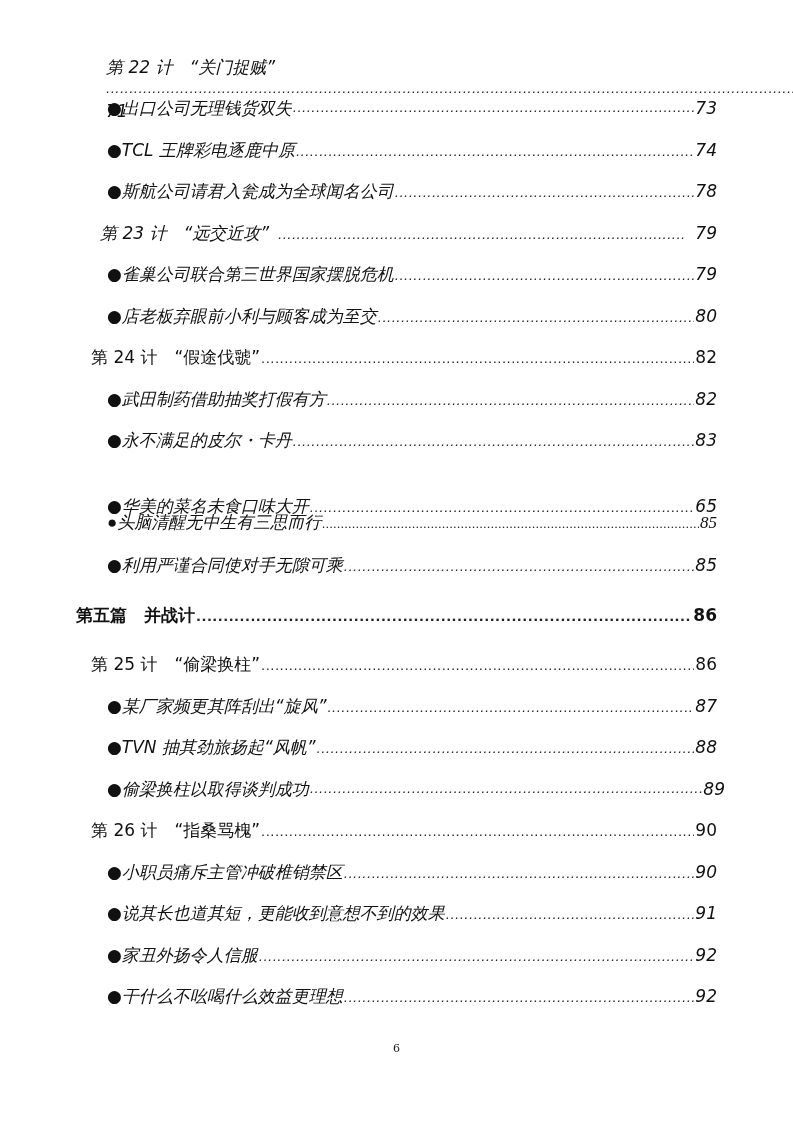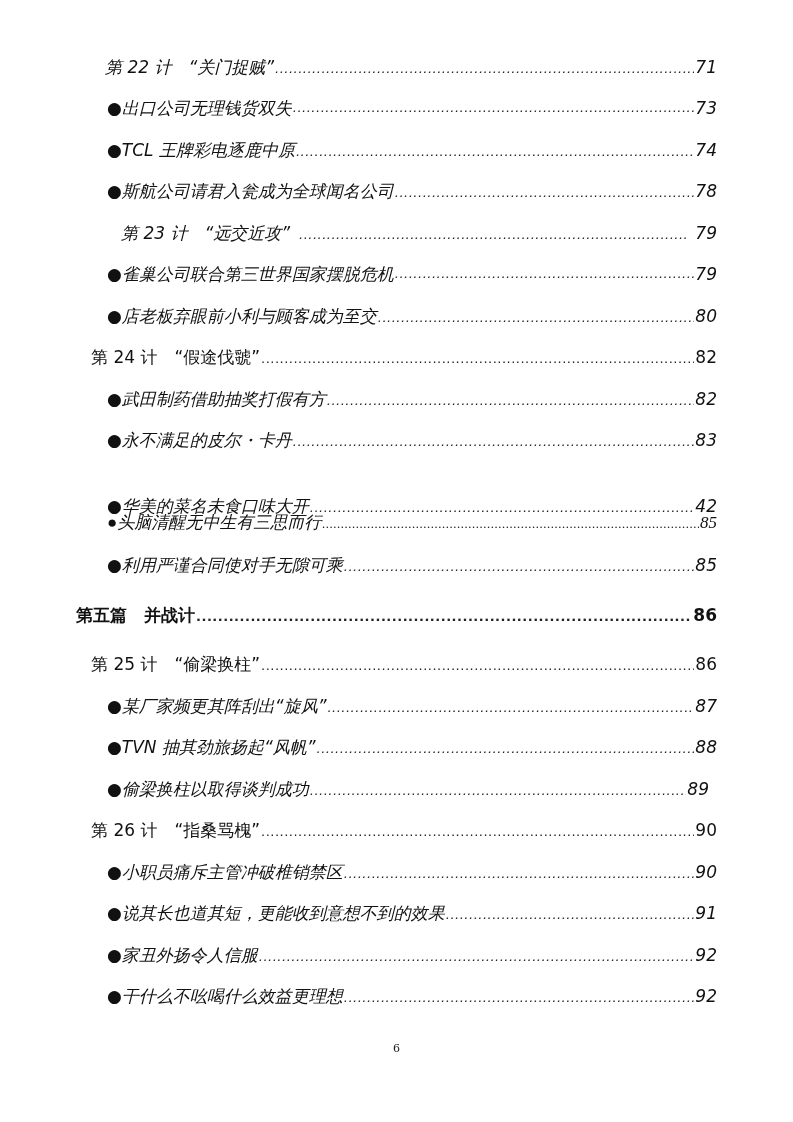--- a/index.html
+++ b/index.html
@@ -15,46 +15,46 @@
   .row .page { flex: 0 0 auto; text-align: right; }
   .italic { font-style: italic; }
   .bold { font-weight: bold; }
   .footer { position: absolute; top: 1042px; left: 0; width: 793px; text-align: center;
             font-family: "DejaVu Serif", "Liberation Serif", serif; font-size: 11px; color: #222; }
 </style>
 </head>
 <body>
 
 <div class="toc">
-  <div class="row italic" style="top:56px;left:105px;right:76px;">
+  <div class="row italic" style="top:56px;left:105px;right:76px;flex-direction:column;">
     <span class="label">第 22 计　“关门捉贼”</span>
     <span class="dots"></span>
     <span class="page">71</span>
   </div>
   <div class="row italic" style="top:97px;left:107px;right:76px;align-items:flex-end;">
     <span class="label">●出口公司无理钱货双失</span>
     <span class="dots"></span>
     <span class="page">73</span>
   </div>
   <div class="row italic" style="top:139px;left:107px;right:76px;justify-content:space-between;">
     <span class="label">●TCL 王牌彩电逐鹿中原</span>
     <span class="dots"></span>
     <span class="page">74</span>
   </div>
   <div class="row italic" style="top:180px;left:107px;right:76px;">
     <span class="label">●斯航公司请君入瓮成为全球闻名公司</span>
     <span class="dots"></span>
     <span class="page">78</span>
   </div>
-  <div class="row italic" style="top:222px;left:121px;right:76px;gap:8px;">
+  <div class="row italic" style="top:222px;left:100px;right:76px;gap:8px;">
     <span class="label">第 23 计　“远交近攻”</span>
     <span class="dots"></span>
     <span class="page">79</span>
   </div>
-  <div class="row italic" style="top:263px;left:107px;right:76px;align-items:center;">
+  <div class="row italic" style="top:263px;left:107px;right:76px;">
     <span class="label">●雀巢公司联合第三世界国家摆脱危机</span>
     <span class="dots"></span>
     <span class="page">79</span>
   </div>
   <div class="row italic" style="top:305px;left:107px;right:76px;">
     <span class="label">●店老板弃眼前小利与顾客成为至交</span>
     <span class="dots"></span>
     <span class="page">80</span>
   </div>
   <div class="row" style="top:346px;left:91px;right:76px;">
@@ -68,21 +68,21 @@
     <span class="page">82</span>
   </div>
   <div class="row italic" style="top:429px;left:107px;right:76px;">
     <span class="label">●永不满足的皮尔・卡丹</span>
     <span class="dots"></span>
     <span class="page">83</span>
   </div>
   <div class="row italic" style="top:471px;left:107px;right:76px;margin-top:24px;">
     <span class="label">●华美的菜名未食口味大开</span>
     <span class="dots"></span>
-    <span class="page">42</span>
+    <span class="page">65</span>
   </div>
   <div class="row italic" style="top:512px;left:107px;right:76px;font-family:Liberation Serif, serif;">
     <span class="label">●头脑清醒无中生有三思而行</span>
     <span class="dots"></span>
     <span class="page">85</span>
   </div>
   <div class="row italic" style="top:554px;left:107px;right:76px;">
     <span class="label">●利用严谨合同使对手无隙可乘</span>
     <span class="dots"></span>
     <span class="page">85</span>
@@ -100,21 +100,21 @@
   <div class="row italic" style="top:695px;left:107px;right:76px;">
     <span class="label">●某厂家频更其阵刮出“旋风”</span>
     <span class="dots"></span>
     <span class="page">87</span>
   </div>
   <div class="row italic" style="top:736px;left:107px;right:76px;">
     <span class="label">●TVN 抽其劲旅扬起“风帆”</span>
     <span class="dots"></span>
     <span class="page">88</span>
   </div>
-  <div class="row italic" style="top:778px;left:107px;right:84px;">
+  <div class="row italic" style="top:778px;left:107px;right:68px;align-items:flex-end;">
     <span class="label">●偷梁换柱以取得谈判成功</span>
     <span class="dots"></span>
     <span class="page">89</span>
   </div>
   <div class="row" style="top:819px;left:91px;right:76px;">
     <span class="label">第 26 计　“指桑骂槐”</span>
     <span class="dots"></span>
     <span class="page">90</span>
   </div>
   <div class="row italic" style="top:861px;left:107px;right:76px;">

